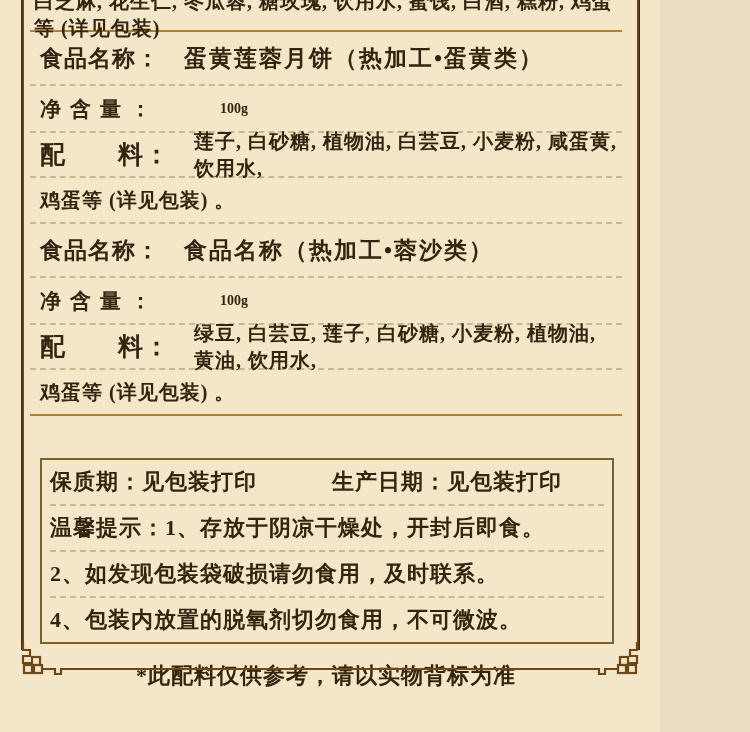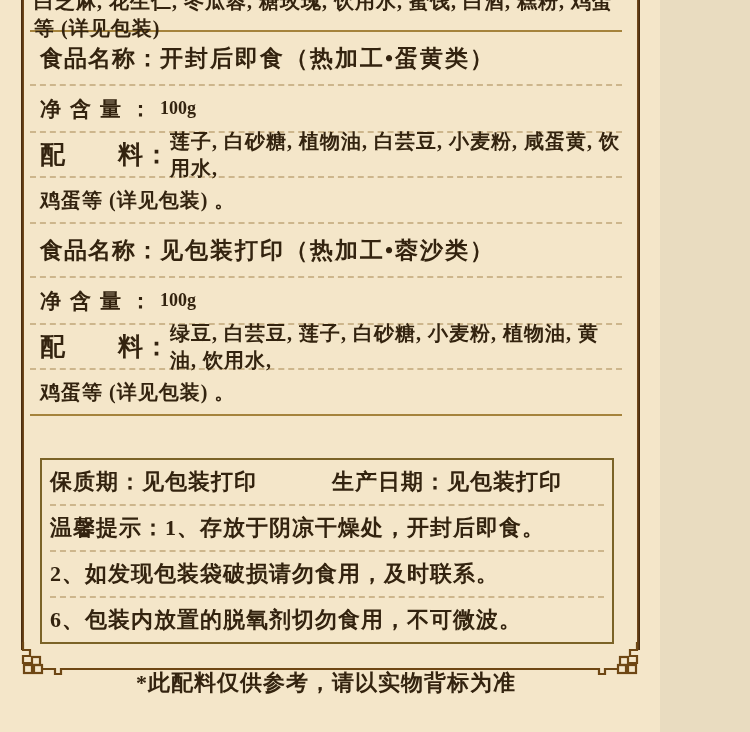--- a/index.html
+++ b/index.html
@@ -37,43 +37,43 @@
     font-size:20px;
     padding-left:4px;
     letter-spacing:1px;
   }
   .divider-solid{
     border-top:2px solid #a5833c;
   }
   .divider-dashed{
     border-top:2px dashed #cdb68c;
   }
-  .sec-row{padding-left:10px;font-size:21px;letter-spacing:1px;}
+  .sec-row{padding-left:10px;font-size:21px;letter-spacing:1px;gap:24px;}
   .name-row{height:52px;font-size:23px;}
   .name-label{font-weight:700;}
   .product-name{font-weight:700;letter-spacing:2px;}
   .net-row{height:45px;}
   .net-label{letter-spacing:9px;}
-  .net-value{font-size:18px;letter-spacing:0;}
+  .net-value{font-size:14px;letter-spacing:0;margin-left:36px;}
   .ing-row{height:43px;font-size:20px;}
   .ing-label{font-size:25px;flex:0 0 auto;}
   .ing2-row{height:44px;font-size:20px;}
   .info-box{
     margin:42px 8px 0 10px;
     border:2px solid #7b6327;
     padding:0 8px;
   }
   .box-row{
     height:44px;display:flex;align-items:center;
     font-size:22px;letter-spacing:1px;
   }
   .box-row + .box-row{border-top:2px dashed #cdb68c;}
   .prod-date{margin-left:75px;}
   .footnote{
-    margin-top:24px;
+    margin-top:17px;
     text-align:center;
     font-size:22px;
     font-weight:700;
     letter-spacing:1px;
   }
   
   .corner-ornament{
     position:absolute;top:642px;width:100px;height:36px;
   }
   .corner-ornament.left{left:19px;}
@@ -94,21 +94,21 @@
   <div class="content">
 
     <div class="row overflow-line">
       <span>白芝麻, 花生仁, 冬瓜蓉, 糖玫瑰, 饮用水, 蜜饯, 白酒, 糕粉, 鸡蛋等 (详见包装)</span>
     </div>
     <div class="divider-solid"></div>
 
     <div>
       <div class="row sec-row name-row">
         <span class="name-label">食品名称：</span>
-        <span class="product-name">开封后即食（热加工•蛋黄类）</span>
+        <span class="product-name">蛋黄莲蓉月饼（热加工•蛋黄类）</span>
       </div>
       <div class="divider-dashed"></div>
       <div class="row sec-row net-row">
         <span class="net-label">净含量：</span>
         <span class="net-value">100g</span>
       </div>
       <div class="divider-dashed"></div>
       <div class="row sec-row ing-row">
         <span class="ing-label">配　　料：</span>
         <span>莲子, 白砂糖, 植物油, 白芸豆, 小麦粉, 咸蛋黄, 饮用水,</span>
@@ -116,21 +116,21 @@
       <div class="divider-dashed"></div>
       <div class="row sec-row ing2-row">
         <span>鸡蛋等 (详见包装) 。</span>
       </div>
       <div class="divider-dashed"></div>
     </div>
 
     <div>
       <div class="row sec-row name-row">
         <span class="name-label">食品名称：</span>
-        <span class="product-name">见包装打印（热加工•蓉沙类）</span>
+        <span class="product-name">食品名称（热加工•蓉沙类）</span>
       </div>
       <div class="divider-dashed"></div>
       <div class="row sec-row net-row">
         <span class="net-label">净含量：</span>
         <span class="net-value">100g</span>
       </div>
       <div class="divider-dashed"></div>
       <div class="row sec-row ing-row">
         <span class="ing-label">配　　料：</span>
         <span>绿豆, 白芸豆, 莲子, 白砂糖, 小麦粉, 植物油, 黄油, 饮用水,</span>
@@ -147,21 +147,21 @@
         <span>保质期：见包装打印</span>
         <span class="prod-date">生产日期：见包装打印</span>
       </div>
       <div class="box-row">
         <span>温馨提示：1、存放于阴凉干燥处，开封后即食。</span>
       </div>
       <div class="box-row">
         <span>2、如发现包装袋破损请勿食用，及时联系。</span>
       </div>
       <div class="box-row">
-        <span>6、包装内放置的脱氧剂切勿食用，不可微波。</span>
+        <span>4、包装内放置的脱氧剂切勿食用，不可微波。</span>
       </div>
     </div>
 
     <div class="footnote">*此配料仅供参考，请以实物背标为准</div>
   </div>
 
   <svg class="corner-ornament left" viewBox="0 0 100 36" fill="none" stroke="#6e4714" stroke-width="2.2">
     <path d="M4 0 V8 H11 V14 H4 V21 H13"></path>
     <rect x="5" y="23" width="8" height="8"></rect>
     <rect x="15" y="23" width="8" height="8"></rect>

